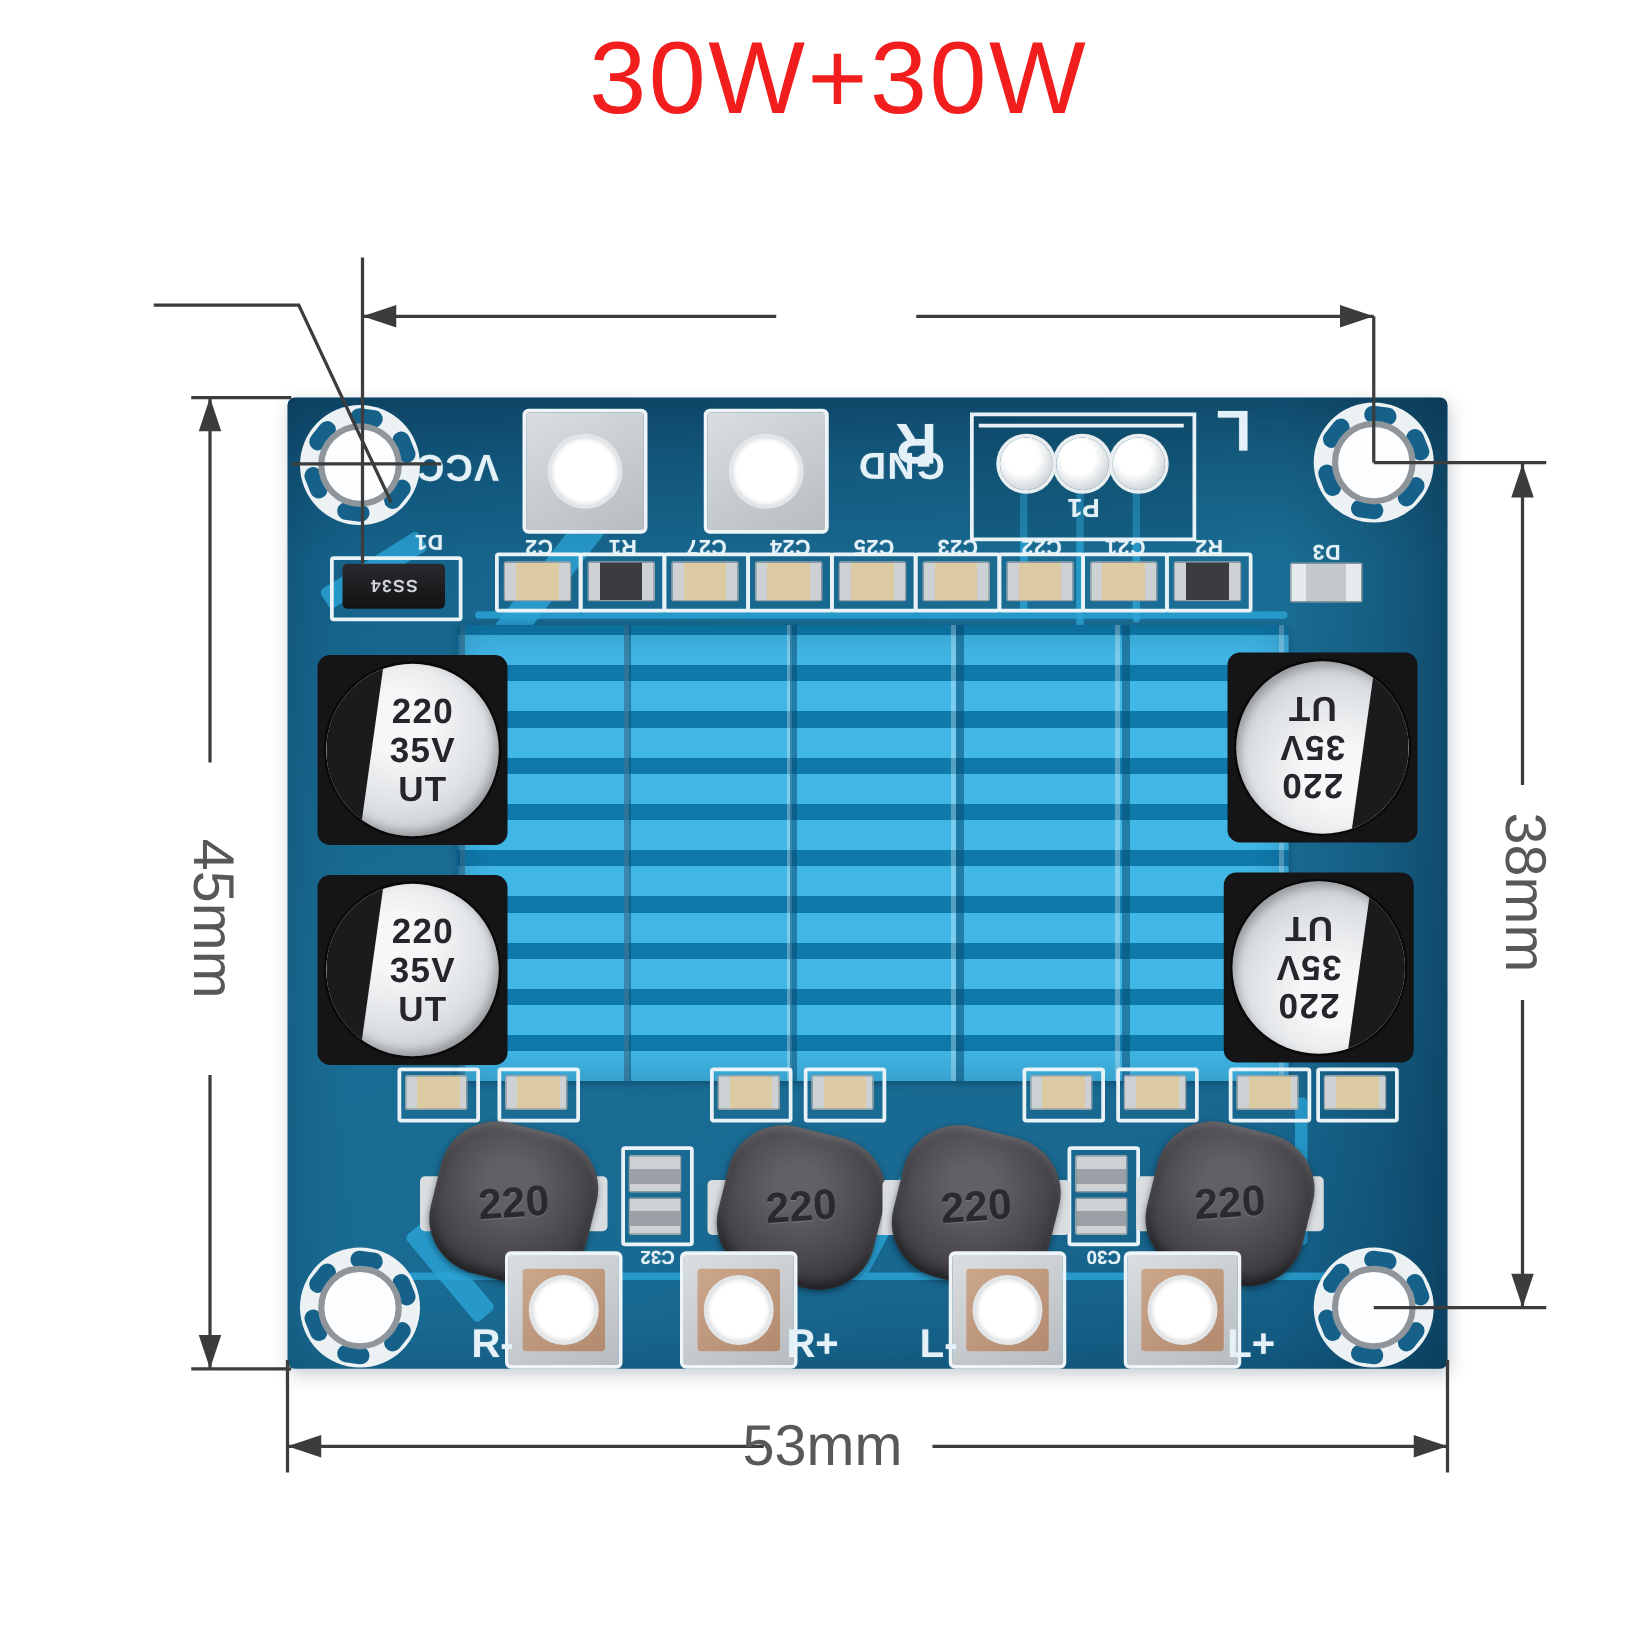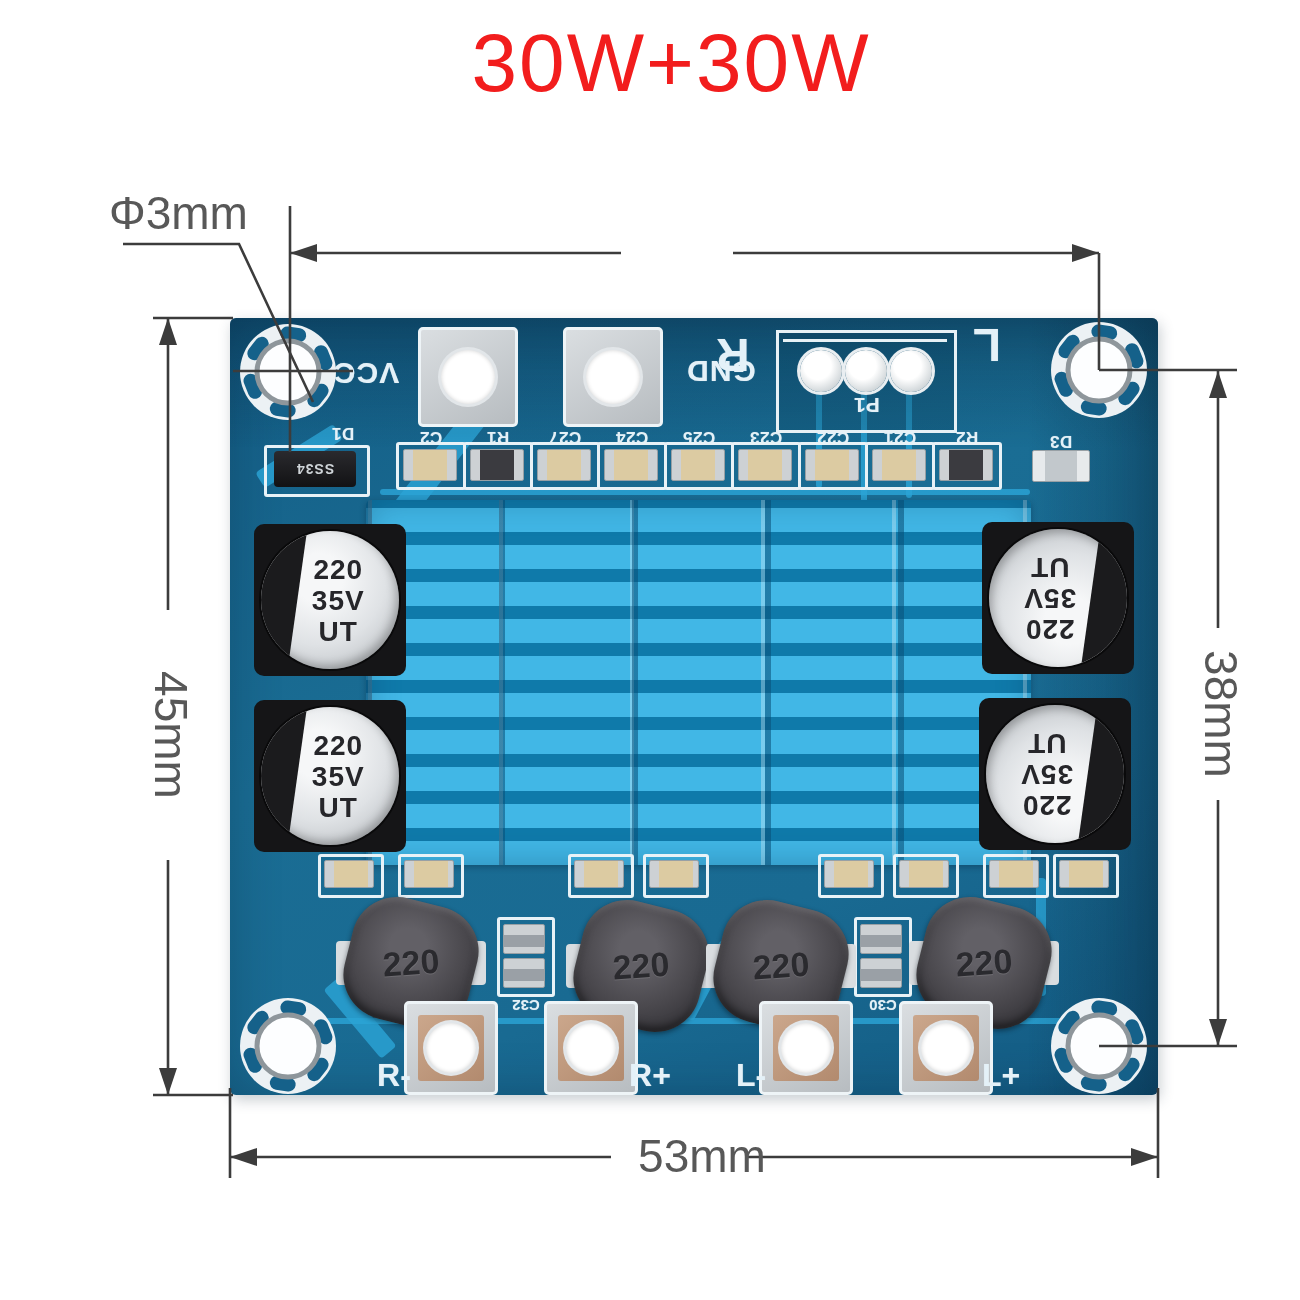--- a/index.html
+++ b/index.html
@@ -382,18 +382,17 @@
       <polygon points="1078,253 1051,244 1051,262"></polygon>
       <polygon points="1197,371 1188,398 1206,398"></polygon>
       <polygon points="1197,1046 1188,1019 1206,1019"></polygon>
       <polygon points="147,318 138,345 156,345"></polygon>
       <polygon points="147,1095 138,1068 156,1068"></polygon>
       <polygon points="209,1157 236,1148 236,1166"></polygon>
       <polygon points="1137,1157 1110,1148 1110,1166"></polygon>
     </g>
   </svg>
 
-  <div class="abs dim-text" style="left:88px;top:186px;">Φ3mm</div>
   <div class="abs dim-text rot90" style="left:150px;top:735px;">45mm</div>
   <div class="abs dim-text rot90" style="left:1200px;top:714px;">38mm</div>
-  <div class="abs dim-text ctr" style="left:681px;top:1156px;">53mm</div>
+  <div class="abs dim-text ctr" style="left:637px;top:1156px;">53mm</div>
 
 </div>
 
 </body></html>

